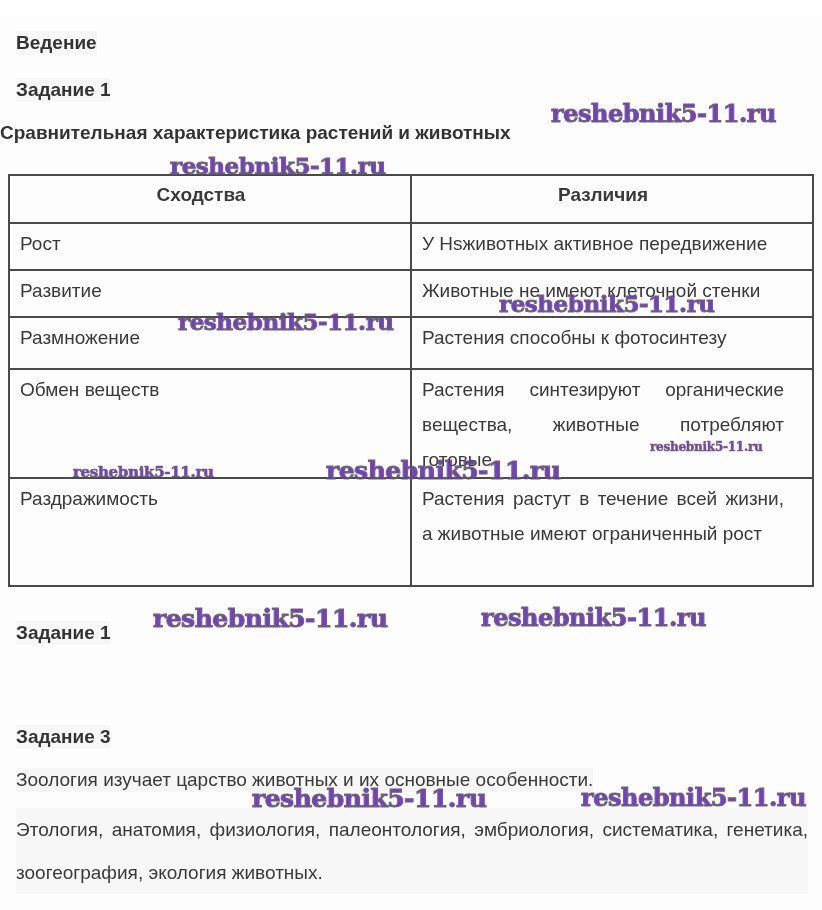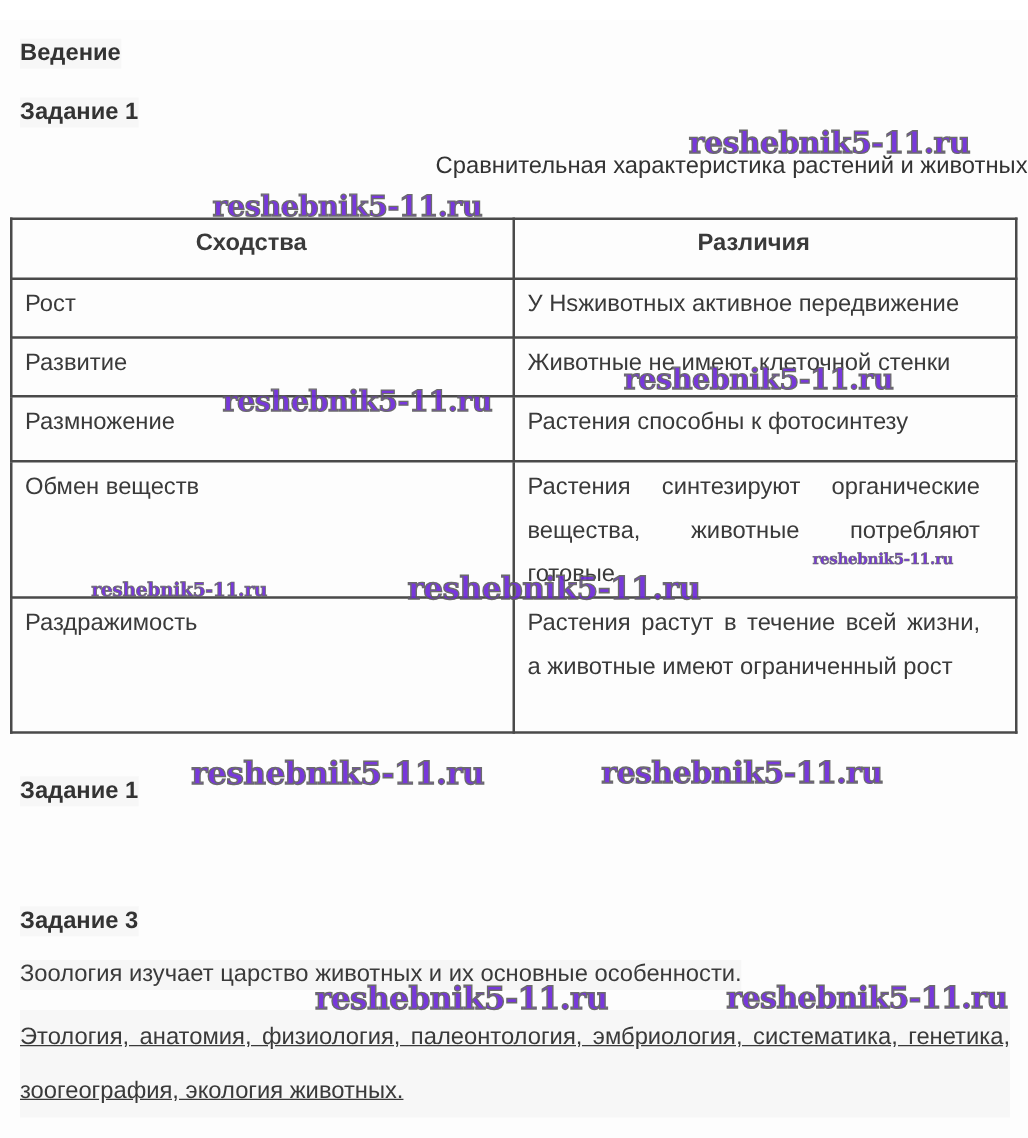--- a/index.html
+++ b/index.html
@@ -20,23 +20,23 @@
     font-weight: bold;
     line-height: 24px;
     color: var(--heading, #333333);
     background: #f7f7f7;
   }
   .doc-title {
     position: absolute;
     left: 0;
     top: 106px;
     width: 100%;
-    text-align: right;
+    text-align: left;
     font-size: 19px;
-    font-weight: normal;
+    font-weight: bold;
     color: var(--heading, #333333);
   }
   table.cmp {
     position: absolute;
     left: 8px;
     top: 158px;
     width: 806px;
     border-collapse: collapse;
     table-layout: fixed;
   }
@@ -57,21 +57,20 @@
     left: 16px;
     font-size: 19px;
     line-height: 24px;
     background: #f6f6f6;
   }
   .para.justified {
     width: 792px;
     text-align: justify;
     line-height: 43px;
     background: #f7f7f7;
-    text-decoration: underline;
   }
   .watermark {
     position: absolute;
     font-family: "DejaVu Serif", serif;
     font-weight: bold;
     line-height: 1;
     white-space: nowrap;
     color: #6d28d9;
     -webkit-text-stroke: 0.045em #5f5f5f;
     letter-spacing: -0.02em;

